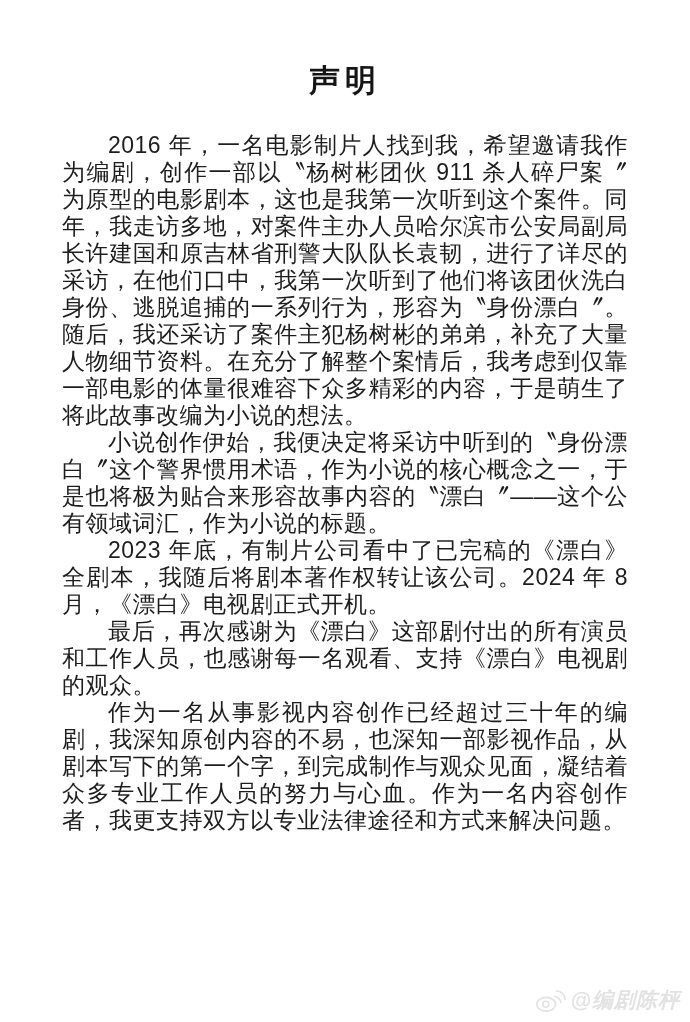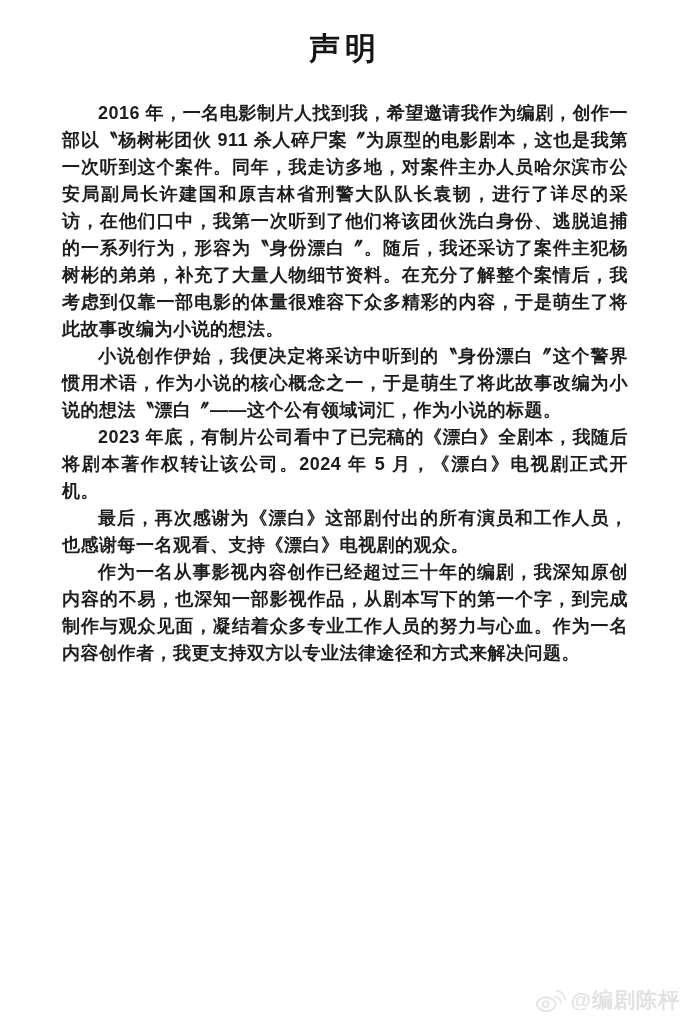--- a/index.html
+++ b/index.html
@@ -7,66 +7,67 @@
     width: 690px;
     height: 1022px;
     background: #ffffff;
     position: relative;
     overflow: hidden;
     font-family: "Liberation Sans", "DejaVu Sans", sans-serif;
     color: #1d1d1d;
     -webkit-font-smoothing: antialiased;
   }
   .sheet {
-    padding: 28px 62px 0 62px;
+    padding: 60px 62px 0 62px;
   }
   .doc-title {
     margin: 0 0 30px 0;
     text-align: center;
     font-size: 31px;
     font-weight: 700;
     letter-spacing: 5px;
     color: #151515;
   }
   .doc-body p {
     margin: 0;
-    font-size: 18px;
+    font-size: 23px;
     line-height: 27px;
-    font-weight: 700;
+    font-weight: 400;
     letter-spacing: 0.5px;
     text-align: justify;
     text-justify: inter-ideograph;
     text-indent: 2em;
     word-break: break-all;
   }
   .watermark {
     position: absolute;
     right: 10px;
     bottom: 8px;
     display: flex;
     align-items: center;
     gap: 5px;
     color: #e2e2e2;
     font-size: 21px;
     font-weight: 600;
     letter-spacing: 1px;
     user-select: none;
+    font-style: italic;
   }
   .watermark svg { display: block; }
 </style>
 </head>
 <body>
 
 <div class="sheet">
   <h1 class="doc-title">声明</h1>
 
   <div class="doc-body">
     <p>2016 年，一名电影制片人找到我，希望邀请我作为编剧，创作一部以〝杨树彬团伙 911 杀人碎尸案〞为原型的电影剧本，这也是我第一次听到这个案件。同年，我走访多地，对案件主办人员哈尔滨市公安局副局长许建国和原吉林省刑警大队队长袁韧，进行了详尽的采访，在他们口中，我第一次听到了他们将该团伙洗白身份、逃脱追捕的一系列行为，形容为〝身份漂白〞。随后，我还采访了案件主犯杨树彬的弟弟，补充了大量人物细节资料。在充分了解整个案情后，我考虑到仅靠一部电影的体量很难容下众多精彩的内容，于是萌生了将此故事改编为小说的想法。</p>
-    <p>小说创作伊始，我便决定将采访中听到的〝身份漂白〞这个警界惯用术语，作为小说的核心概念之一，于是萌生了将此故事改编为小说的想法〝漂白〞——这个公有领域词汇，作为小说的标题。</p>
-    <p>2023 年底，有制片公司看中了已完稿的《漂白》全剧本，我随后将剧本著作权转让该公司。2024 年 5 月，《漂白》电视剧正式开机。</p>
+    <p>小说创作伊始，我便决定将采访中听到的〝身份漂白〞这个警界惯用术语，作为小说的核心概念之一，于是也将极为贴合来形容故事内容的〝漂白〞——这个公有领域词汇，作为小说的标题。</p>
+    <p>2023 年底，有制片公司看中了已完稿的《漂白》全剧本，我随后将剧本著作权转让该公司。2024 年 8 月，《漂白》电视剧正式开机。</p>
     <p>最后，再次感谢为《漂白》这部剧付出的所有演员和工作人员，也感谢每一名观看、支持《漂白》电视剧的观众。</p>
     <p>作为一名从事影视内容创作已经超过三十年的编剧，我深知原创内容的不易，也深知一部影视作品，从剧本写下的第一个字，到完成制作与观众见面，凝结着众多专业工作人员的努力与心血。作为一名内容创作者，我更支持双方以专业法律途径和方式来解决问题。</p>
   </div>
 
 </div>
 
 <div class="watermark">
   <span>
     <svg viewBox="0 0 36 30" width="31" height="26" aria-hidden="true">
       <ellipse cx="13" cy="20" rx="11" ry="8" fill="none" stroke="#e2e2e2" stroke-width="2"></ellipse>

